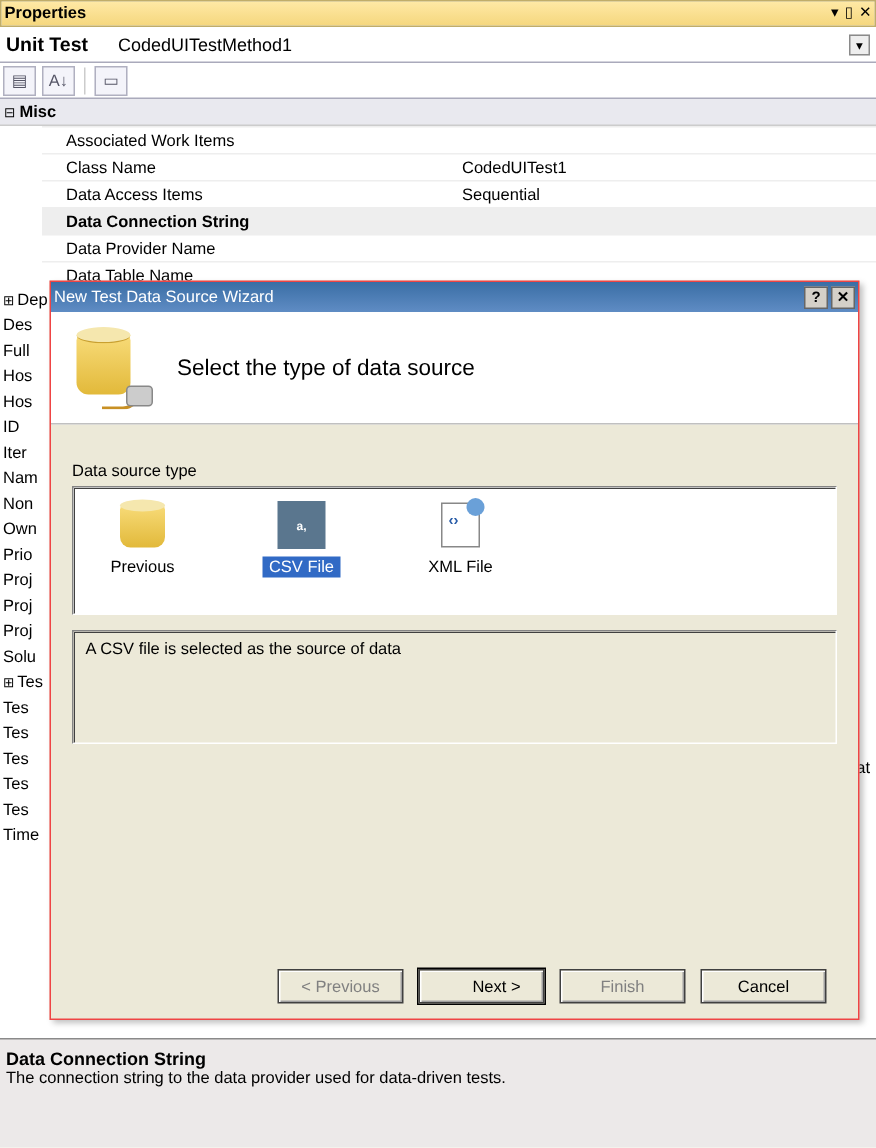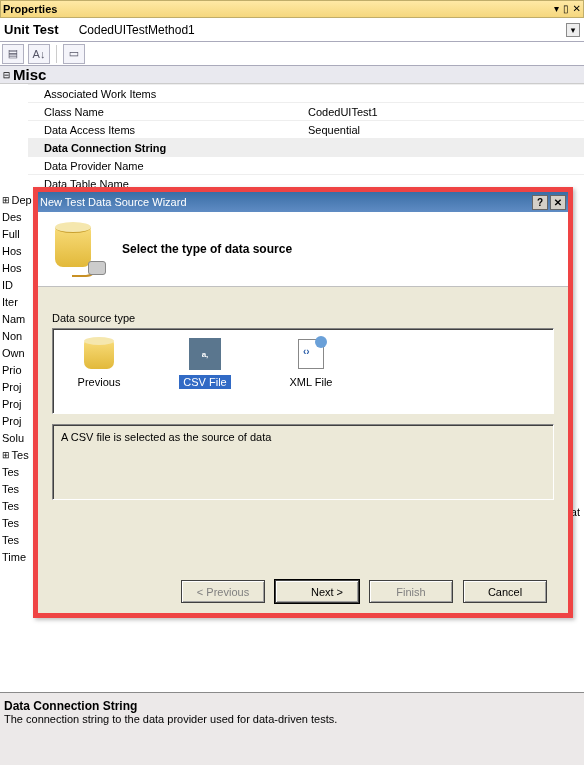--- a/index.html
+++ b/index.html
@@ -18,48 +18,48 @@
     .ut-drop { width: 14px; height: 14px; border: 1px solid #8a8a8a; display:flex; align-items:center; justify-content:center; font-size:9px; background:#eee; cursor:pointer; }
 
     
     .tb { height: 24px; border-bottom: 1px solid #aab; display:flex; align-items:center; gap:4px; padding:0 2px;}
     .tb-btn { width: 22px; height: 20px; border: 1px solid #b0b0c0; background:#f4f4fa; display:flex; align-items:center; justify-content:center; font-size:11px; cursor:pointer; color:#556; }
     .tb-sep { width:1px; height:18px; background:#ccc; margin:0 2px;}
 
     
     .cat { display:flex; align-items:center; background:#e9e9ef; border-bottom:1px solid #ccc; height:18px;}
     .cat .tw { width:13px; text-align:center; font-size:9px; cursor:pointer;}
-    .cat .nm { font-weight:bold; font-size:15px;}
+    .cat .nm { font-weight:bold; font-size:11px;}
 
     
     .grid { }
     .row { display:flex; height:18px; border-top:1px solid #eee;margin-left:28px;}
     .row .k { width: 276px; padding-left:16px; display:flex; align-items:center; }
     .row .v { flex:1; padding-left:4px; display:flex; align-items:center; }
     .row.selected { background:#eee;}
     .row.selected .k { font-weight:bold; }
 
     
     .leftkeys { padding-top:0;}
     .leftkeys .sk { height:17px; padding-left:2px; display:flex; align-items:center; font-size:11px; line-height:1; white-space:nowrap; }
     .leftkeys .sk.plus::before { content:"⊞ "; font-size:9px; margin-right:2px; }
 
     
-    .dialog { position:absolute; left:33px; top:187px; width:540px; height:431px; background:#ece9d8; border:5px solid #ef4444; box-shadow: 2px 2px 4px rgba(0,0,0,.25);}
+    .dialog { position:absolute; left:33px; top:187px; width:540px; height:493px; background:#ece9d8; border:1px solid #ef4444; box-shadow: 2px 2px 4px rgba(0,0,0,.25);}
     .dlg-title { height:20px; background:linear-gradient(#3a6ea5,#5f8cc4); color:#fff; display:flex; align-items:center; justify-content:space-between; padding:0 2px; font-size:11px;}
     .dlg-title .tbtns { display:flex; gap:2px;}
     .tbtn { width:16px; height:15px; background:#d4d0c8; border:1px solid #666; color:#000; display:flex; align-items:center; justify-content:center; font-size:10px; font-weight:bold; cursor:pointer;}
 
     .dlg-top { height:75px; background:#fff; display:flex; align-items:center; padding:0 14px; gap:14px; border-bottom:1px solid #c0c0c0;}
     .dlg-icon { width:56px; height:56px; position:relative;}
     .dlg-icon .cyl { position:absolute; left:3px; top:4px; width:36px; height:42px; background:linear-gradient(#f9dd7c,#e2b93a); border-radius:6px 6px 8px 8px;}
     .dlg-icon .cyl::before { content:""; position:absolute; top:-3px; left:0; width:36px; height:10px; border-radius:50%; background:#f5e7ae; border-bottom:1px solid #c9a030;}
     .dlg-icon .plug { position:absolute; right:2px; bottom:2px; width:18px; height:14px; background:#ccc; border:1px solid #888; border-radius:3px;}
     .dlg-icon .cord { position:absolute; left:20px; bottom:0; width:26px; height:12px; border:2px solid #c89024; border-top:none; border-left:none; border-radius:0 0 12px 0;}
-    .dlg-top .tline { font-weight:bold; font-size:12px;}
+    .dlg-top .tline { font-weight:normal; font-size:15px;}
 
     .dlg-body { padding:12px 14px 8px 14px;margin-top:13px; }
     .dst-lbl { font-size:11px; margin-bottom:4px; display:block;}
     .dst-box { height:86px; background:#fff; border:1px solid #848484; border-right-color:#fff; border-bottom-color:#fff; box-shadow: inset 1px 1px 0 #404040; display:flex; align-items:flex-start; padding:8px 10px; gap:34px;}
     .opt { width:72px; text-align:center; cursor:pointer;}
     .opt .oi { width:34px; height:34px; margin:0 auto 4px auto; display:flex; align-items:center; justify-content:center; position:relative;}
     .opt .lab { font-size:11px; padding:1px 4px; display:inline-block;}
     .opt.sel .lab { background:#316ac5; color:#fff; }
     .db-icon { width:30px; height:30px; background:linear-gradient(#f9dd7c,#e2b93a); border-radius:5px 5px 7px 7px; position:relative;}
     .db-icon::before{content:"";position:absolute;top:-2px;left:0;width:30px;height:8px;border-radius:50%;background:#f5e7ae;}

